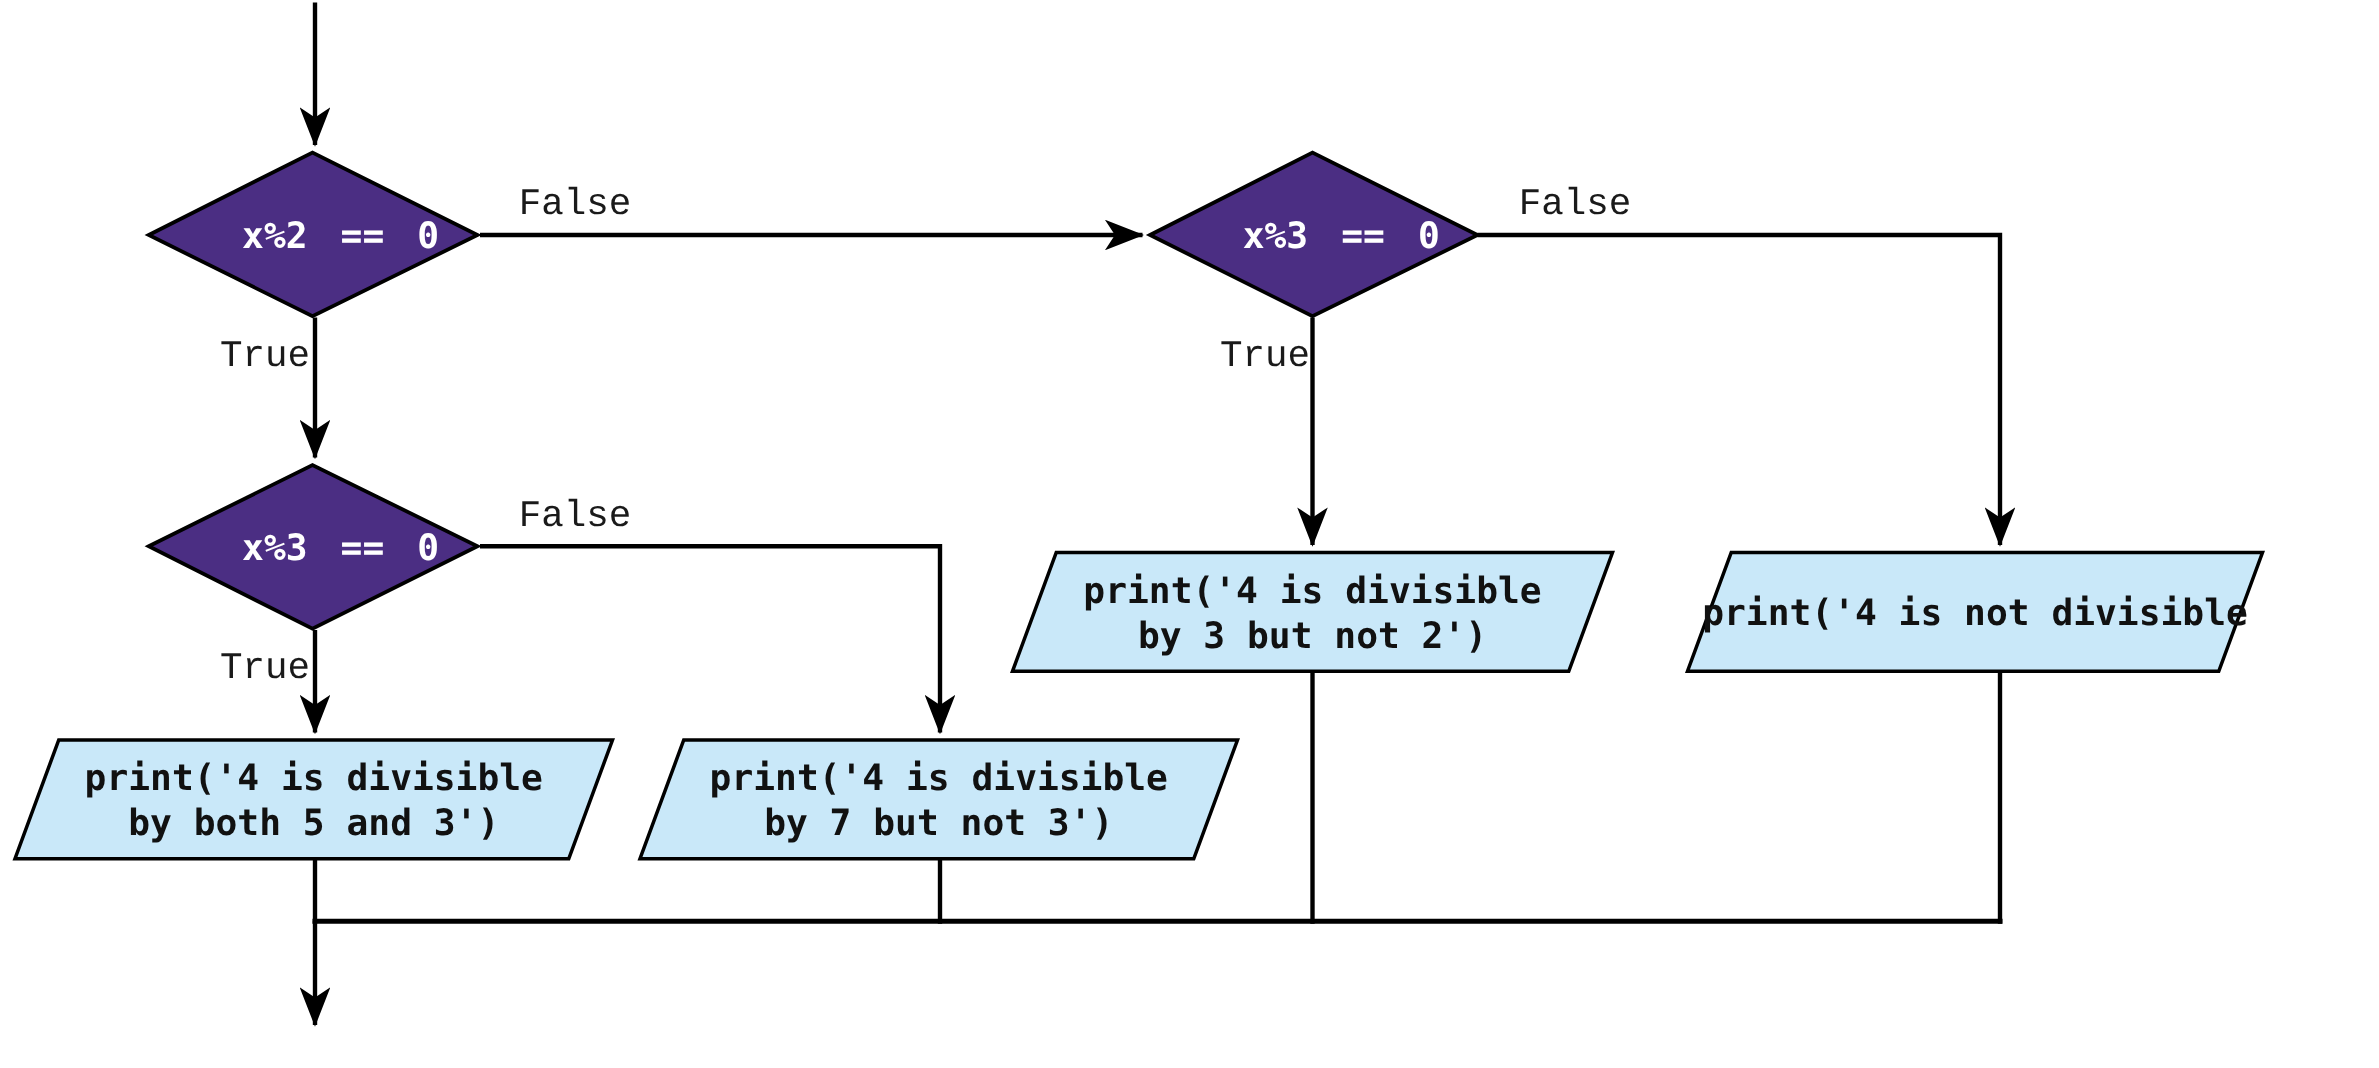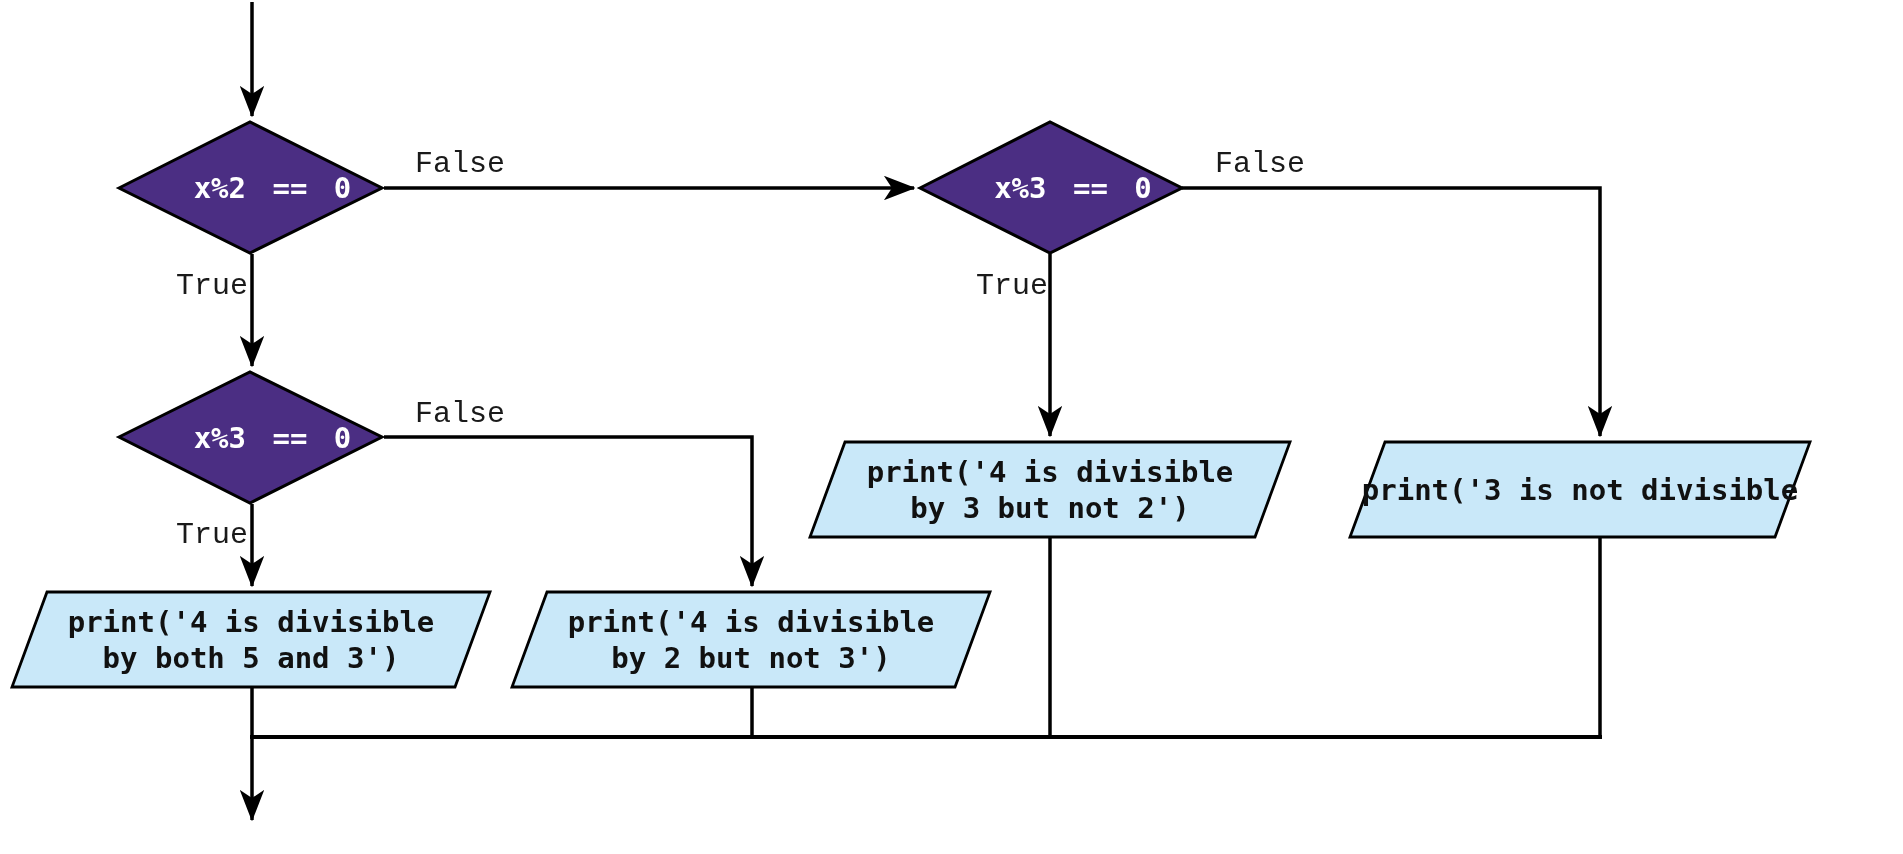--- a/index.html
+++ b/index.html
@@ -99,28 +99,28 @@
   <div class="node-text" style="left:119px; top:372px; width:263px; height:131px;">
     <span class="diamond-label">x%3 == 0</span>
   </div>
 
   <div class="node-text" style="left:12px; top:592px; width:478px; height:95px;">
     <span class="code-line">print('4 is divisible</span>
     <span class="code-line">by both 5 and 3')</span>
   </div>
   <div class="node-text" style="left:512px; top:592px; width:478px; height:95px;">
     <span class="code-line">print('4 is divisible</span>
-    <span class="code-line">by 2 but not 3')</span>
+    <span class="code-line">by 7 but not 3')</span>
   </div>
   <div class="node-text" style="left:810px; top:442px; width:480px; height:95px;">
     <span class="code-line">print('4 is divisible</span>
     <span class="code-line">by 3 but not 2')</span>
   </div>
   <div class="node-text" style="left:1350px; top:442px; width:460px; height:95px;">
-    <span class="code-line">print('3 is not divisible</span>
+    <span class="code-line">print('4 is not divisible</span>
   </div>
 
   <div class="edge-label" style="left:415px; top:149px;">False</div>
   <div class="edge-label" style="left:176px; top:271px;">True</div>
   <div class="edge-label" style="left:1215px; top:149px;">False</div>
   <div class="edge-label" style="left:976px; top:271px;">True</div>
   <div class="edge-label" style="left:415px; top:399px;">False</div>
   <div class="edge-label" style="left:176px; top:520px;">True</div>
 
 </div>

